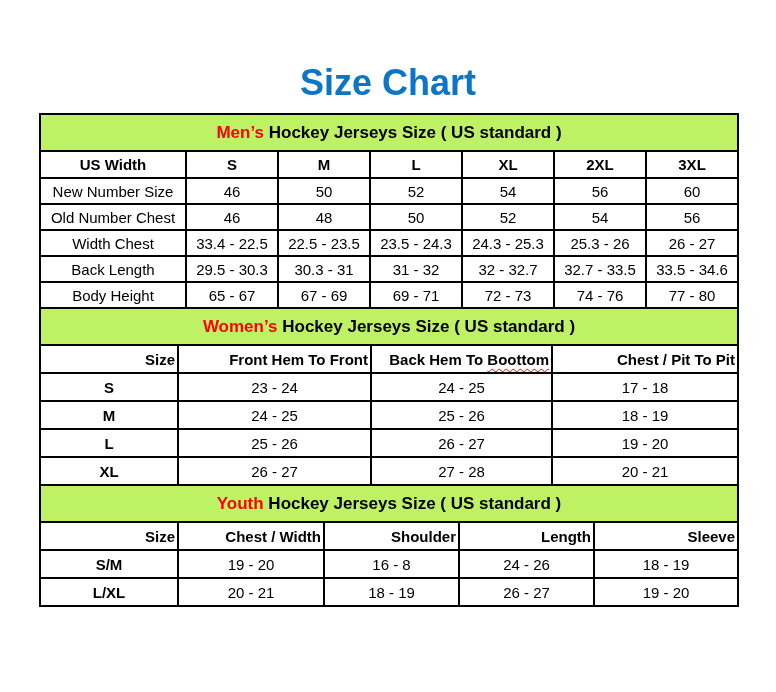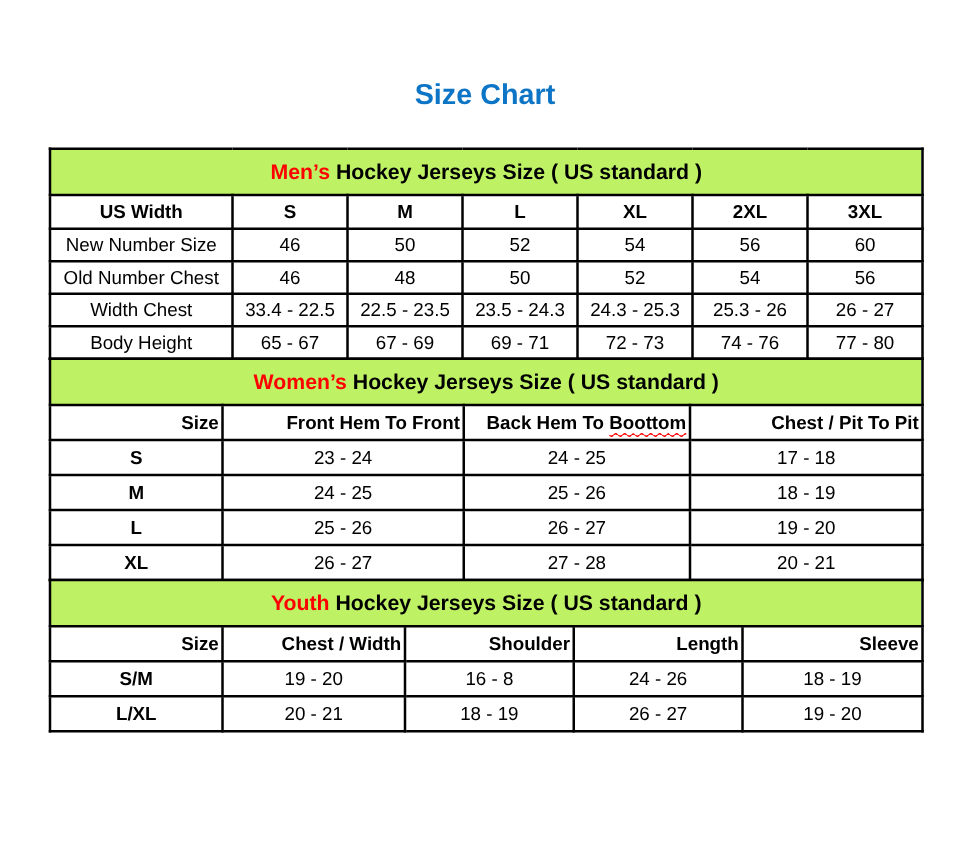--- a/index.html
+++ b/index.html
@@ -13,23 +13,23 @@
   }
   .page {
     position: relative;
     width: 776px;
     height: 692px;
     background: #ffffff;
   }
   .title {
     margin: 0;
     padding-top: 62px;
-    padding-bottom: 29px;
+    padding-bottom: 9px;
     text-align: center;
-    font-size: 23px;
+    font-size: 36px;
     font-weight: bold;
     color: #0d75c6;
     letter-spacing: 0px;
   }
   .stack {
     margin-left: 39px;
     width: 698px;
   }
   table.tbl {
     border-collapse: collapse;
@@ -131,20 +131,29 @@
           <td>56</td>
         </tr>
         <tr class="data-row">
           <td>Width Chest</td>
           <td>33.4 - 22.5</td>
           <td>22.5 - 23.5</td>
           <td>23.5 - 24.3</td>
           <td>24.3 - 25.3</td>
           <td>25.3 - 26</td>
           <td>26 - 27</td>
+        </tr>
+        <tr class="data-row">
+          <td>Back Length</td>
+          <td>29.5 - 30.3</td>
+          <td>30.3 - 31</td>
+          <td>31 - 32</td>
+          <td>32 - 32.7</td>
+          <td>32.7 - 33.5</td>
+          <td>33.5 - 34.6</td>
         </tr>
         <tr class="data-row">
           <td>Body Height</td>
           <td>65 - 67</td>
           <td>67 - 69</td>
           <td>69 - 71</td>
           <td>72 - 73</td>
           <td>74 - 76</td>
           <td>77 - 80</td>
         </tr>

